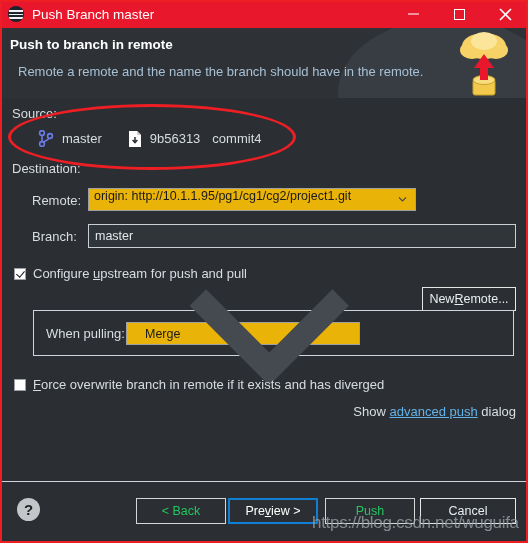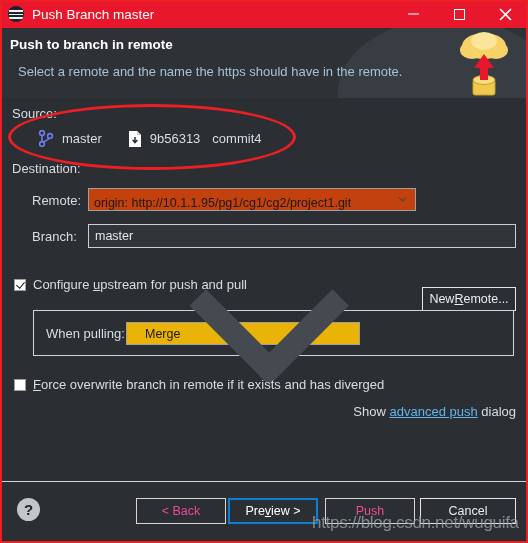--- a/index.html
+++ b/index.html
@@ -155,27 +155,27 @@
   .src-msg { color: #d8dde2; font-size: 13px; }
 
   
   .remote-label { left: 32px; top: 95px; }
   .branch-label { left: 32px; top: 131px; }
 
   .combo {
     position: absolute;
     left: 88px; top: 90px;
     width: 328px; height: 23px;
-    background: #c2410c;
+    background: #eab308;
     border: 1px solid #a0a0a0;
     box-sizing: border-box;
     color: #1a1a1a;
     font-size: 12.5px;
     display: flex;
-    align-items: flex-end;
+    align-items: flex-start;
     padding-left: 5px;
   }
   .combo .chev {
     position: absolute;
     right: 8px; top: 50%;
     transform: translateY(-60%);
     width: 9px; height: 9px;
   }
   .btn-newremote {
     position: absolute;
@@ -205,21 +205,21 @@
     align-items: center;
     padding-left: 6px;
   }
 
   
   .cbrow {
     position: absolute;
     display: flex;
     align-items: center;
   }
-  .cbrow.upstream { left: 14px; top: 179px; }
+  .cbrow.upstream { left: 14px; top: 168px; }
   .cbrow.force    { left: 14px; top: 279px; }
   .cb {
     width: 12px; height: 12px;
     background: #ffffff;
     border: 1px solid #9aa0a6;
     box-sizing: border-box;
     position: relative;
     margin-right: 7px;
     flex: none;
   }
@@ -307,21 +307,21 @@
     height: 26px;
     background: #2b2f33;
     border: 1px solid #e6e6e6;
     box-sizing: border-box;
     color: #e8edf2;
     font-size: 12.5px;
     display: flex;
     align-items: center;
     justify-content: center;
   }
-  .dlgbtn.disabled { color: #ec4899; border-color: #d6d6d6; }
+  .dlgbtn.disabled { color: #22c55e; border-color: #d6d6d6; }
   .dlgbtn.focused {
     border: 2px solid #0f7fd4;
     color: #ffffff;
   }
   .dlgbtn u { text-decoration: underline; }
   .b-back    { left: 136px; width: 90px; }
   .b-preview { left: 228px; width: 90px; }
   .b-push    { left: 325px; width: 90px; text-align: center; }
   .b-cancel  { left: 420px; width: 96px; }
 
@@ -376,21 +376,21 @@
           <line x1="1" y1="1" x2="12" y2="12" stroke="#ffffff" stroke-width="1.6"></line>
           <line x1="12" y1="1" x2="1" y2="12" stroke="#ffffff" stroke-width="1.6"></line>
         </svg>
       </div>
     </div>
   </div>
 
   <div class="header">
     <div class="header-swoosh"></div>
     <div class="header-title">Push to branch in remote</div>
-    <div class="header-sub">Select a remote and the name the https should have in the remote.</div>
+    <div class="header-sub">Remote a remote and the name the branch should have in the remote.</div>
     <svg class="cloud-icon" viewBox="0 0 64 68">
       <ellipse cx="32" cy="16" rx="22" ry="13" fill="#f7d266"></ellipse>
       <ellipse cx="20" cy="20" rx="12" ry="9" fill="#f7d266"></ellipse>
       <ellipse cx="44" cy="20" rx="12" ry="9" fill="#f7d266"></ellipse>
       <ellipse cx="32" cy="11" rx="13" ry="9" fill="#fae59a"></ellipse>
       <rect x="21" y="50" width="22" height="15" rx="2" fill="#f2c94c" stroke="#c9a227" stroke-width="1"></rect>
       <ellipse cx="32" cy="50" rx="11" ry="4.5" fill="#f9dc7e" stroke="#c9a227" stroke-width="1"></ellipse>
       <rect x="28" y="34" width="8" height="16" fill="#e8172b"></rect>
       <polygon points="32,24 42,38 22,38" fill="#e8172b"></polygon>
     </svg>

